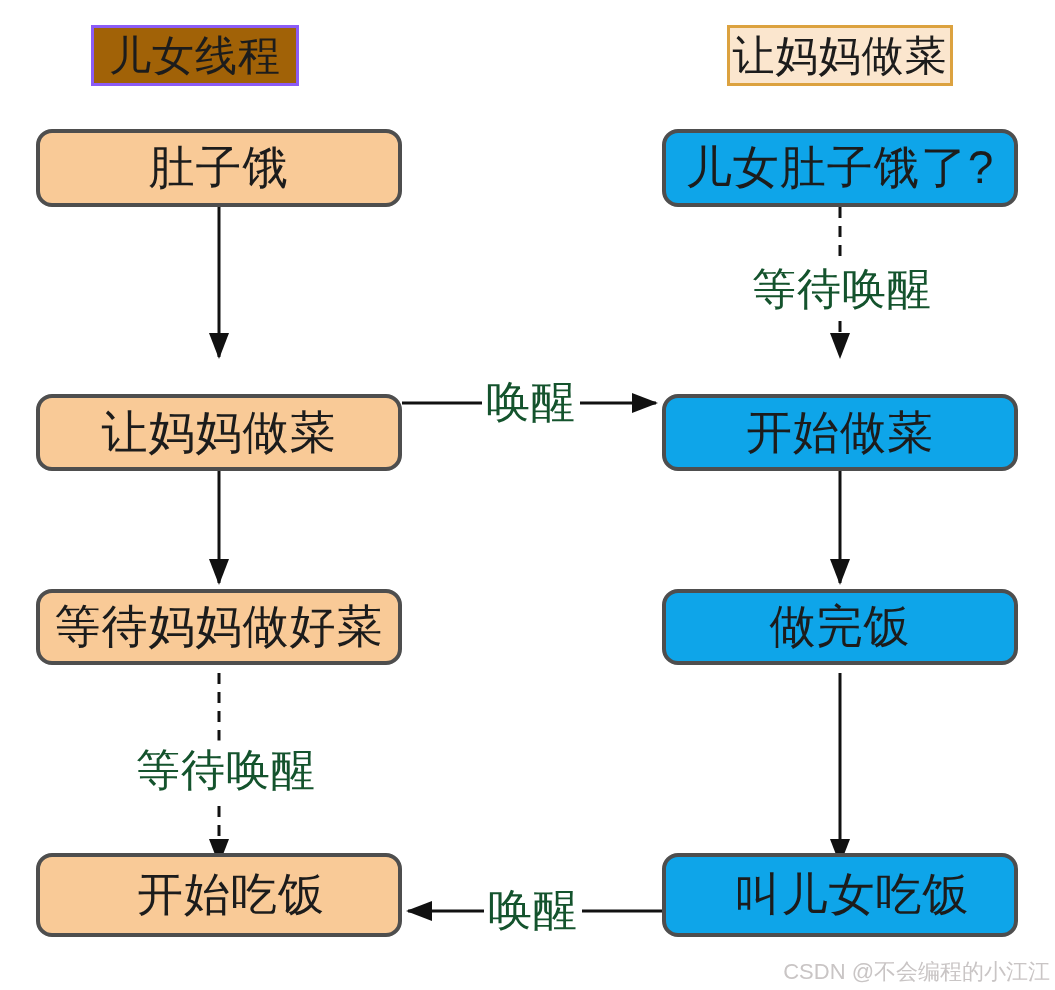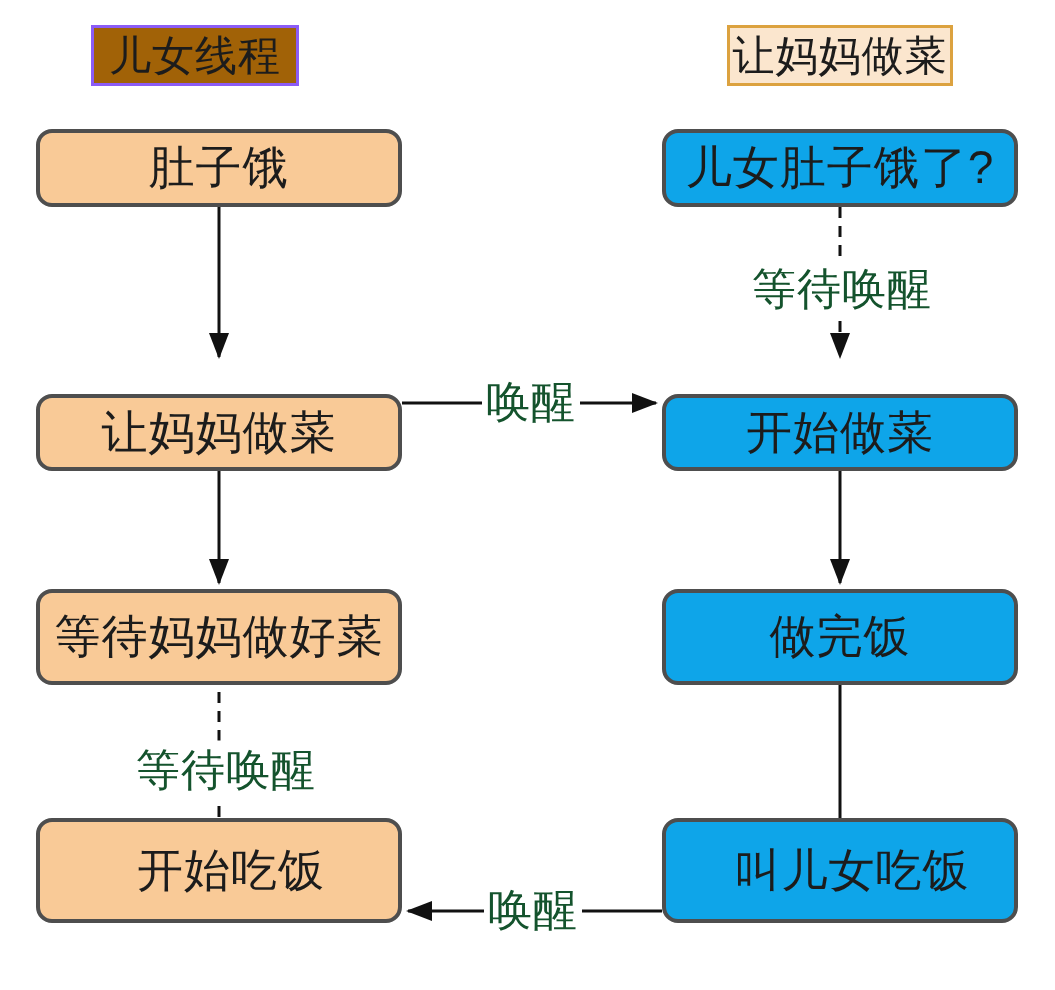--- a/index.html
+++ b/index.html
@@ -44,22 +44,22 @@
     color: #1c1c1c;
     box-sizing: border-box;
     border: 4px solid #4e4e4e;
     border-radius: 16px;
     letter-spacing: 1px;
   }
   .node.orange { background: #f9ca97; left: 36px;  width: 366px; }
   .node.pink   { background: #0ea5e9; left: 662px; width: 356px; }
   .row1 { top: 129px; height: 78px; }
   .row2 { top: 363px; height: 77px; margin-top: 31px; }
-  .row3 { top: 589px; height: 96px; }
-  .row4 { top: 818px; height: 105px; padding-left: 24px; }
+  .row3 { top: 589px; height: 76px; }
+  .row4 { top: 853px; height: 84px; padding-left: 24px; }
   #edges-svg {
     position: absolute;
     left: 0; top: 0;
     width: 1055px;
     height: 990px;
     pointer-events: none;
   }
   .edge-label {
     position: absolute;
     transform: translate(-50%, -50%);
@@ -112,14 +112,15 @@
   <div class="node pink row1">儿女肚子饿了?</div>
   <div class="node pink row2">开始做菜</div>
   <div class="node pink row4">叫儿女吃饭</div>
   <div class="node pink row3">做完饭</div>
 
   <div class="edge-label" style="left:842px; top:289px;">等待唤醒</div>
   <div class="edge-label" style="left:531px; top:402px;">唤醒</div>
   <div class="edge-label" style="left:226px; top:770px;">等待唤醒</div>
   <div class="edge-label" style="left:533px; top:910px;">唤醒</div>
 
+  <div class="watermark">CSDN @不会编程的小江江</div>
 
 </div>
 
 </body></html>

